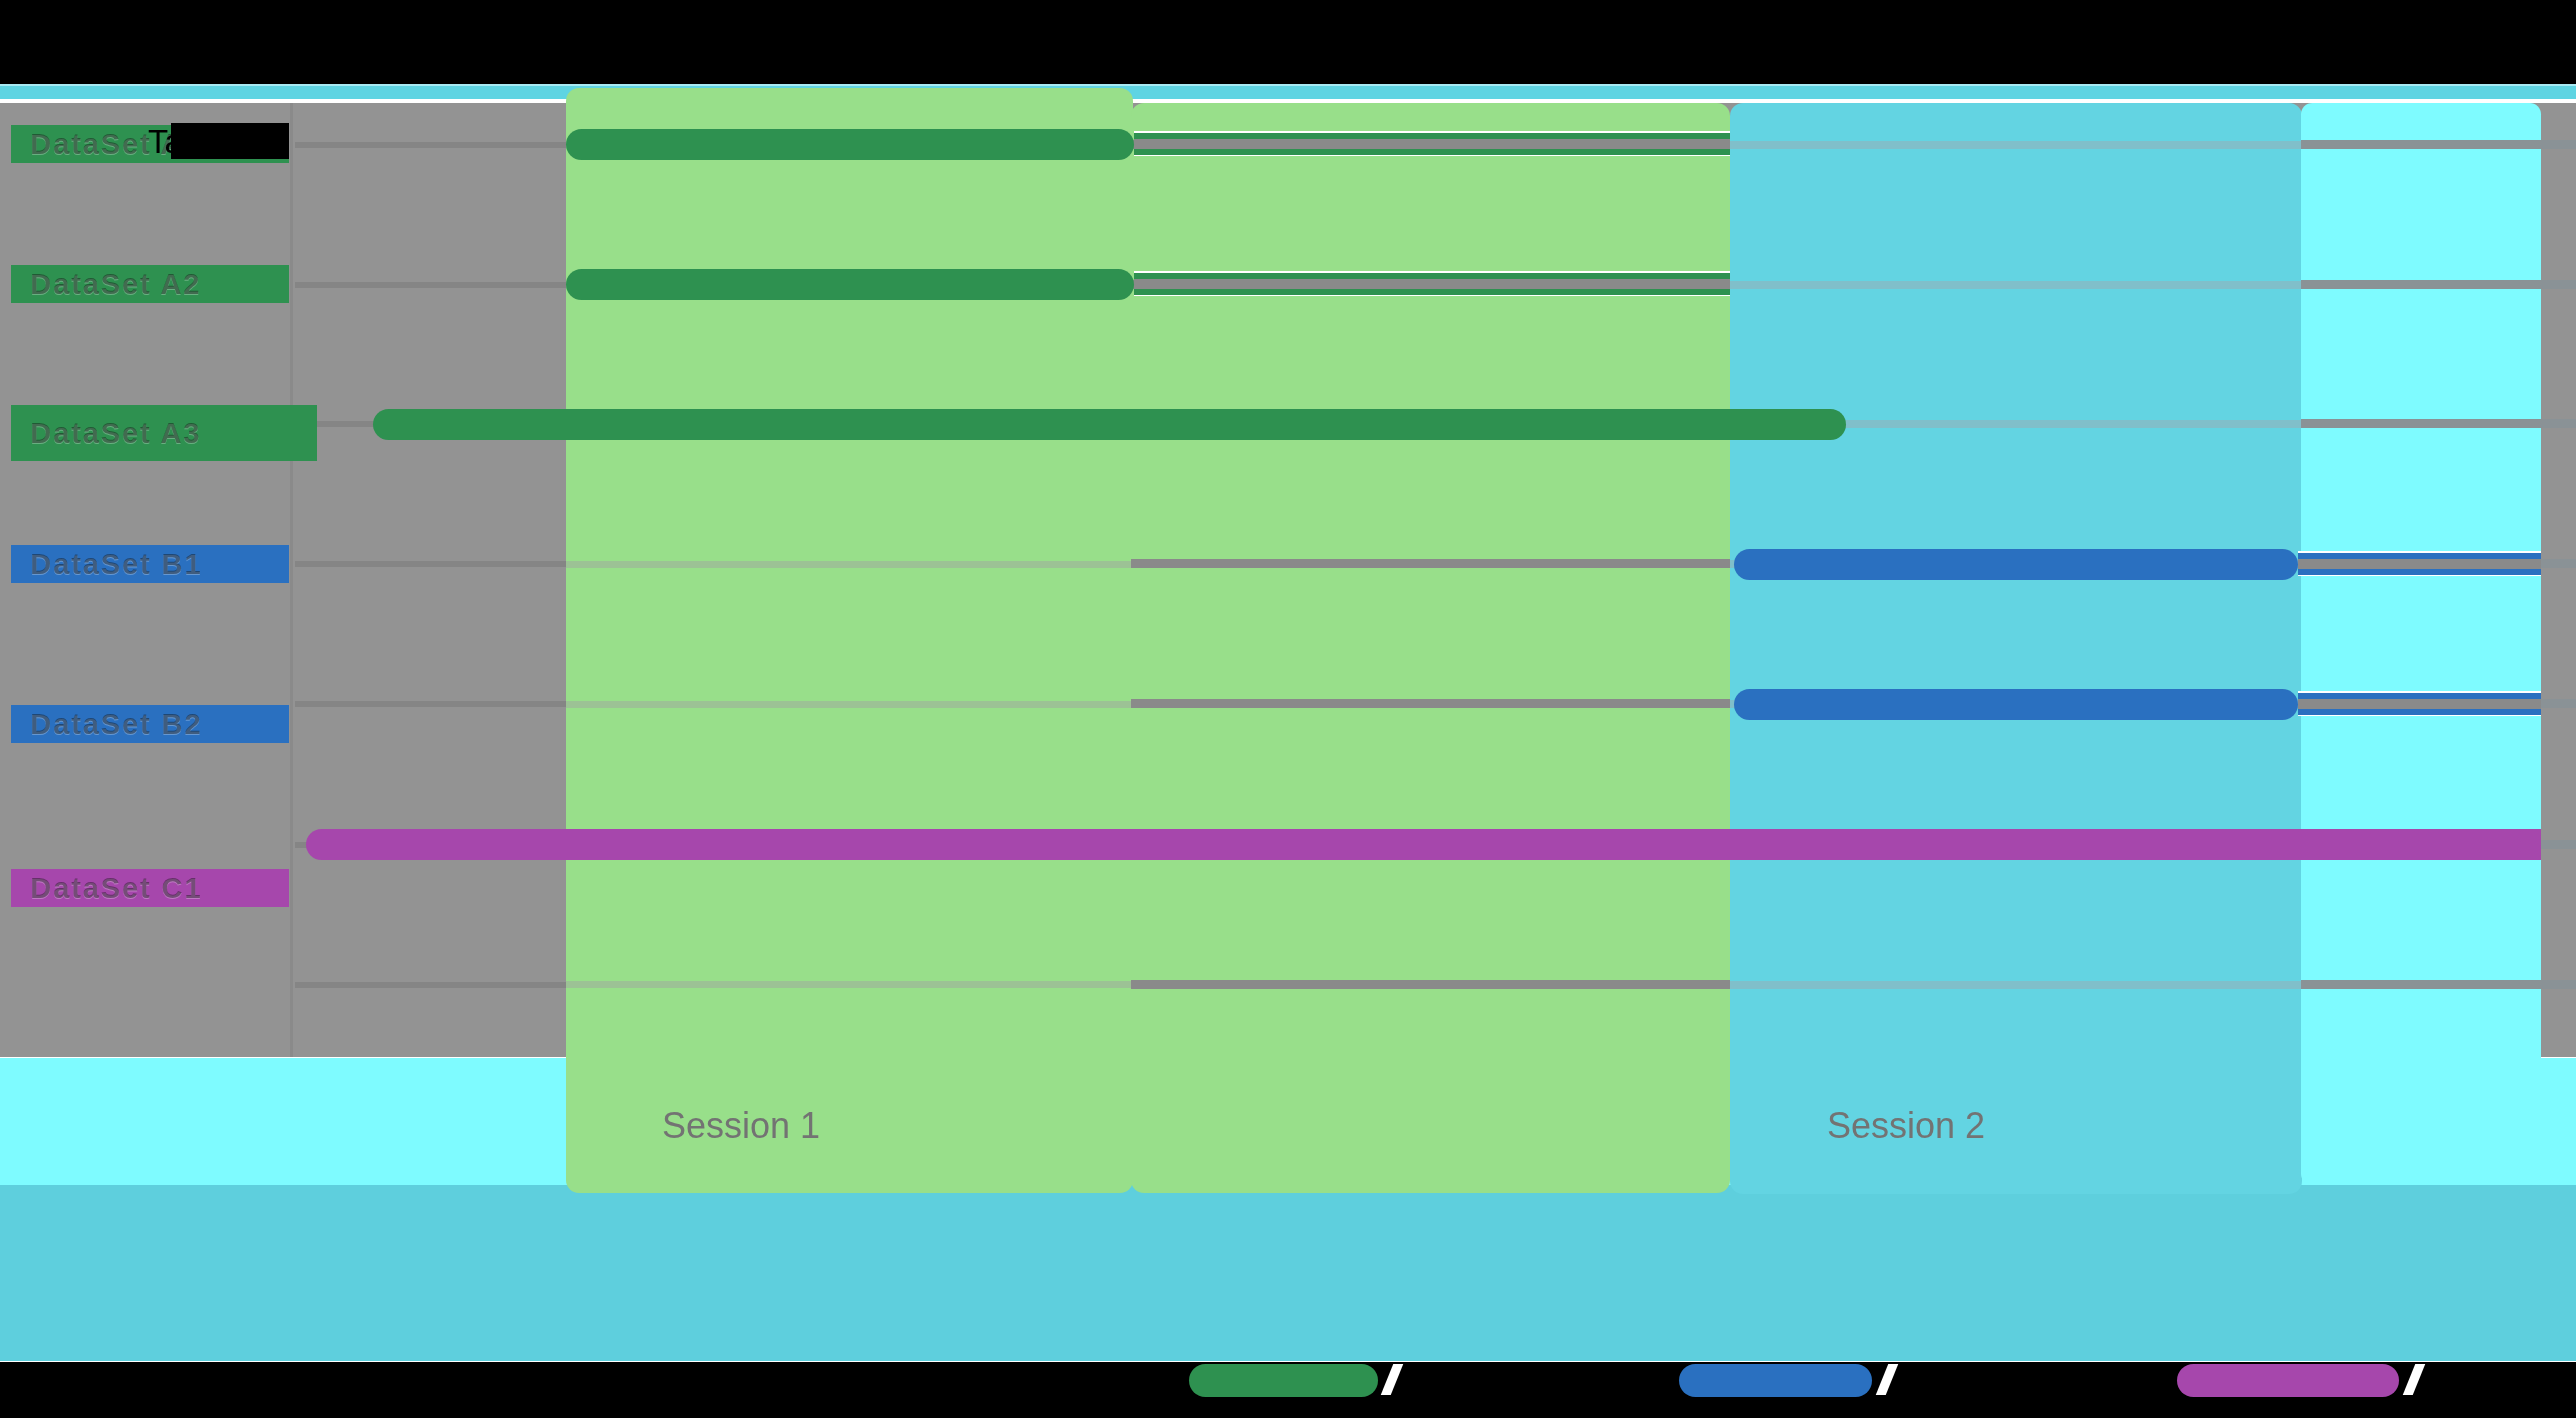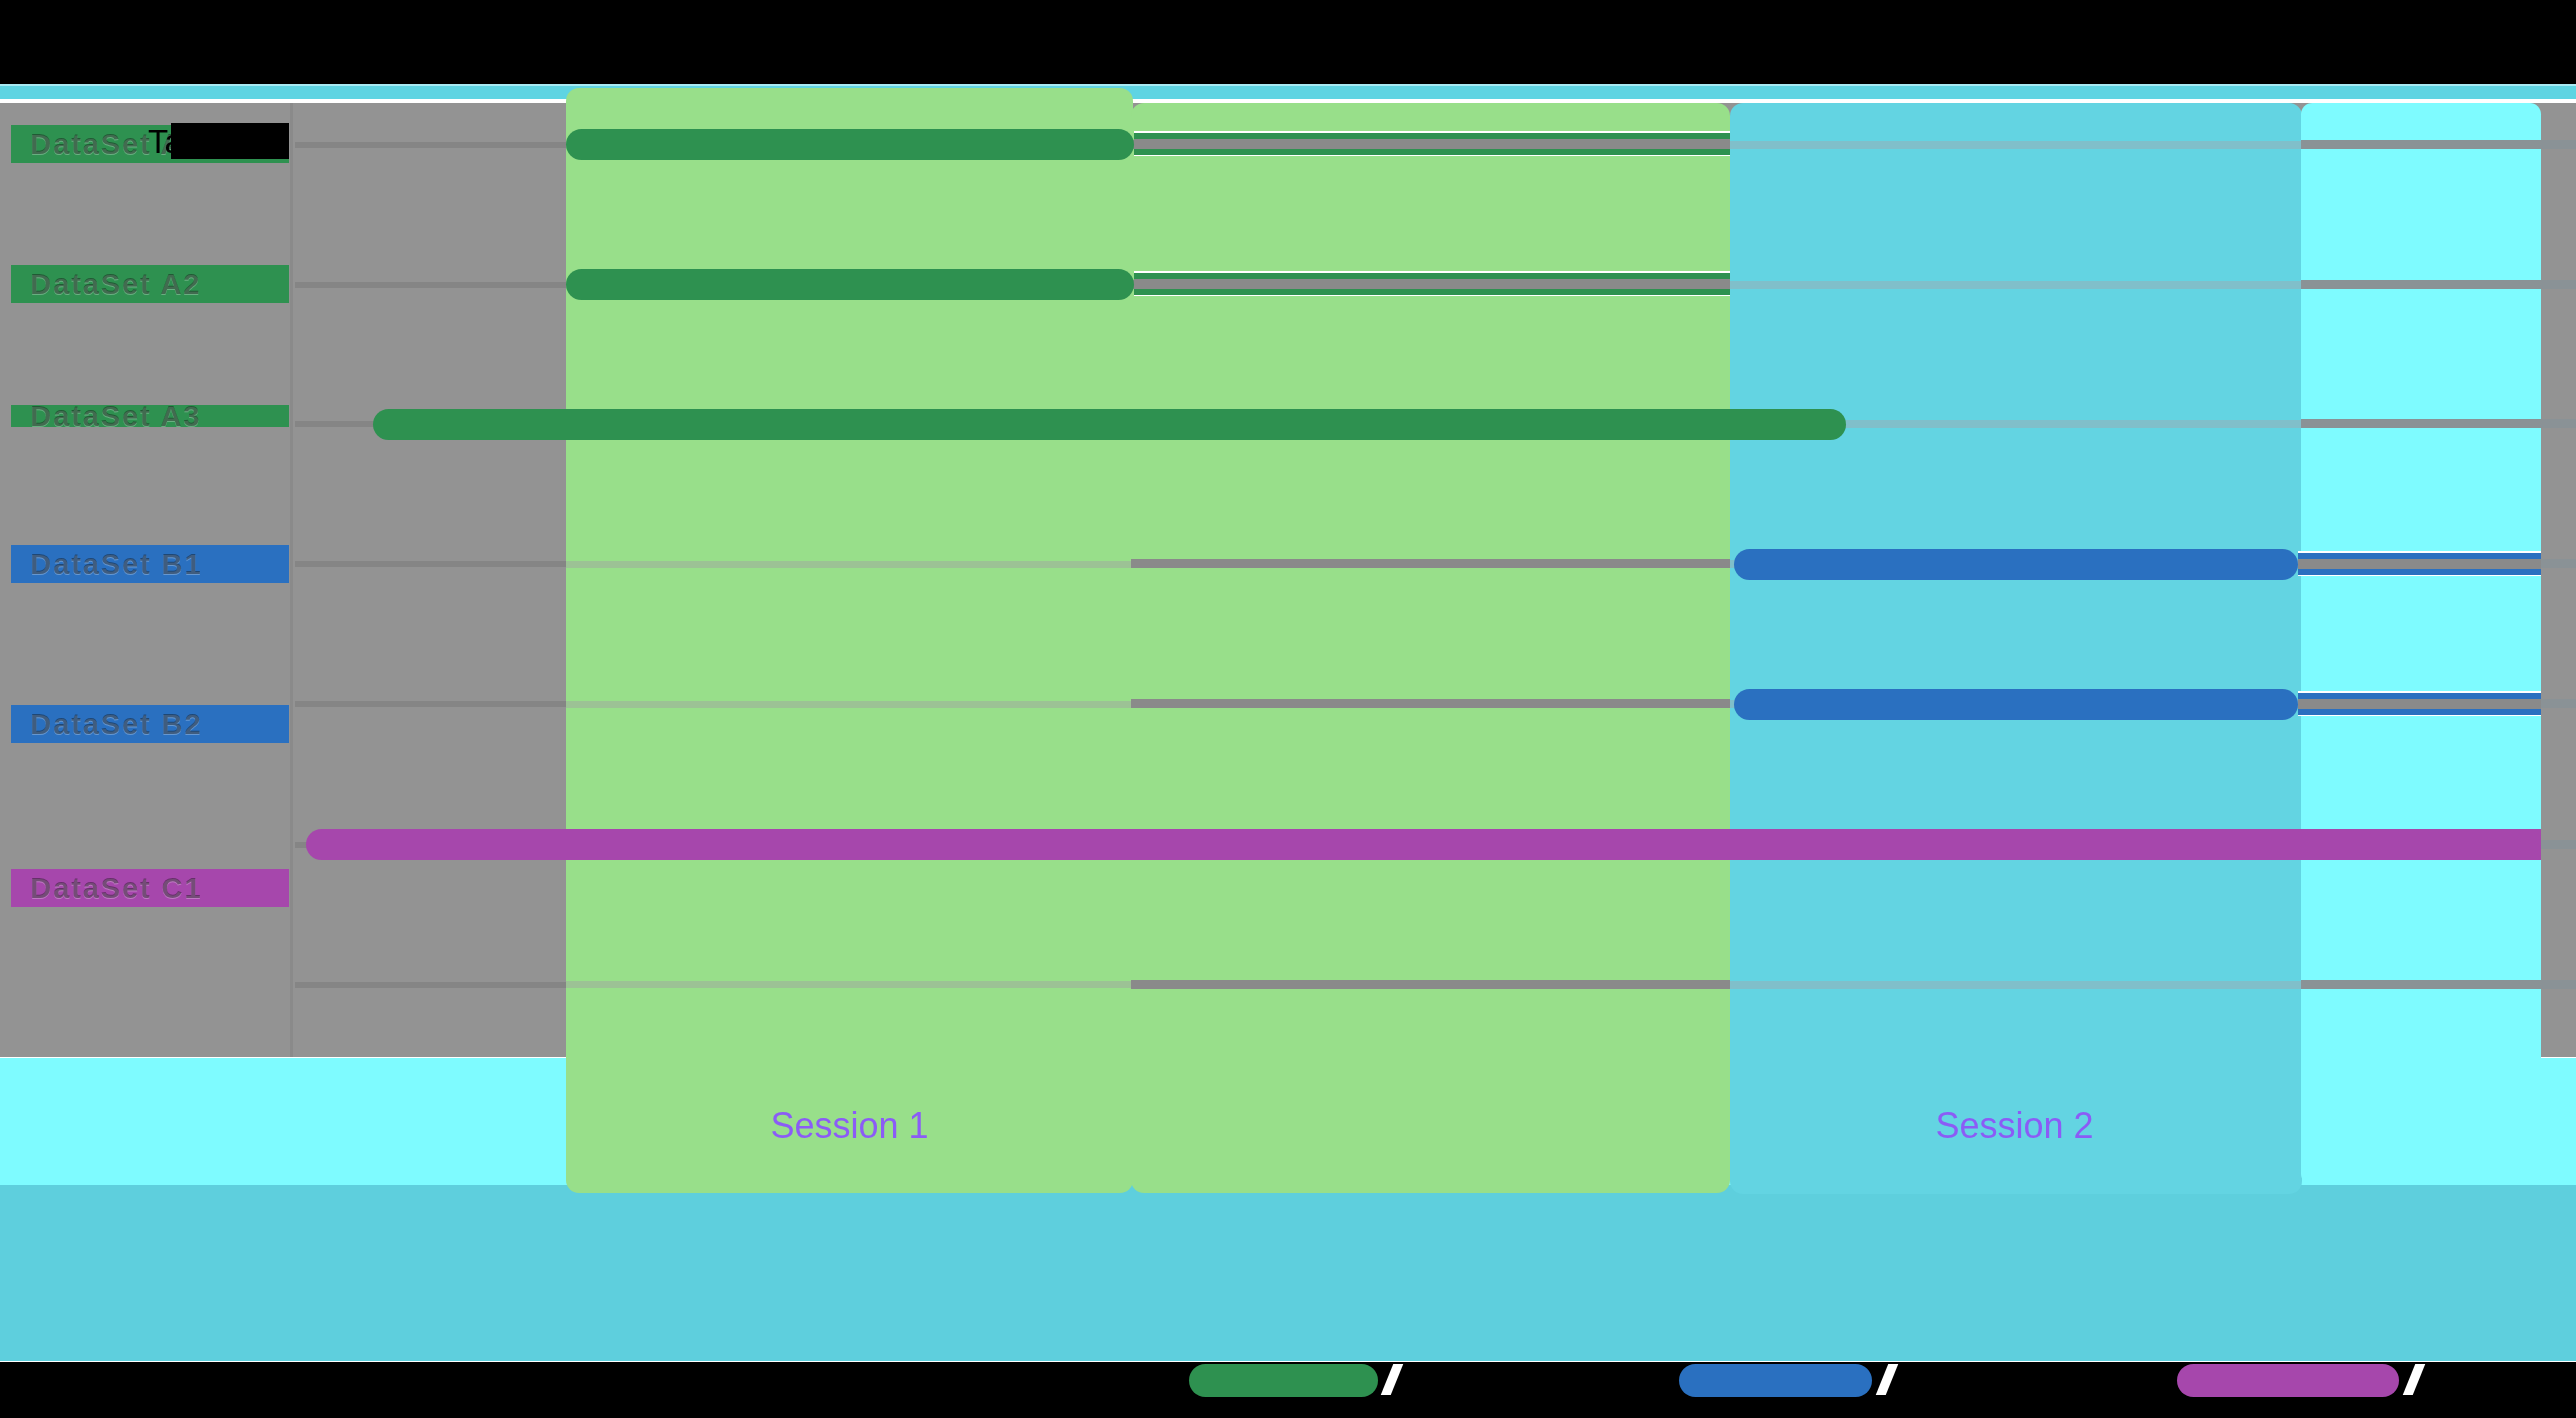--- a/index.html
+++ b/index.html
@@ -9,21 +9,21 @@
   #top-black{left:0;top:0;width:2576px;height:84px;background:#000;}
   #top-strip{left:0;top:84px;width:2576px;height:15px;background:#5fd4e2;border-top:2.8px solid #a9eaf3;box-sizing:border-box;}
   #top-hairline{left:0;top:99px;width:2576px;height:3.8px;background:#ffffff;}
   #plot-grey{left:0;top:103px;width:2576px;height:954px;background:#939393;}
   #label-col-line{left:290px;top:103px;width:2.8px;height:954px;background:rgba(0,0,0,0.06);}
   #bright-band-bottom{left:0;top:1058px;width:2576px;height:128px;background:#7efbff;}
   #teal-band{left:0;top:1185px;width:2576px;height:176px;background:#5ecfdd;}
   #bottom-black{left:0;top:1362px;width:2576px;height:57px;background:#000;}
   #task-header{left:148px;top:123px;width:141px;height:38px;color:#000;font-size:33px;line-height:38px;}
   #task-cover{left:171px;top:123px;width:118px;height:36px;background:#000;}
-  .session-label{top:1105px;height:41px;line-height:41px;text-align:center;color:#8b5cf6;font-size:36px;}
+  .session-label{top:1105px;height:41px;line-height:41px;text-align:left;color:#737373;font-size:36px;}
   #session1-label{left:662px;width:375px;}
   #session2-label{left:1827px;width:375px;}
   .row-label-text{position:absolute;left:19px;top:0;height:100%;display:flex;align-items:center;
       font-size:29px;font-weight:bold;letter-spacing:1.9px;color:rgba(15,15,15,0.42);
       text-shadow:0 0.9px 0 rgba(255,255,255,0.28);white-space:nowrap;}
 </style>
 </head>
 <body>
 
 <div id="stage">
@@ -93,21 +93,21 @@
       <div style="position: absolute; left: 373px; top: 409px; width: 1473px; height: 31px; background: rgb(46, 145, 80); border-radius: 15.5px;"></div>
       <div style="position: absolute; left: 1734px; top: 549px; width: 564px; height: 31px; background: rgb(42, 112, 192); border-radius: 15.5px;"></div>
       <div style="position: absolute; left: 1734px; top: 689px; width: 564px; height: 31px; background: rgb(42, 112, 192); border-radius: 15.5px;"></div>
       <div style="position: absolute; left: 306px; top: 829px; width: 2235px; height: 31px; background: rgb(166, 71, 172); border-radius: 15.5px 0px 0px 15.5px;"></div>
       <div style="position: absolute; left: 11.3px; top: 125px; width: 278px; height: 38px; background: rgb(46, 145, 80);">
         <span class="row-label-text">DataSet A1</span>
       </div>
       <div style="position: absolute; left: 11.3px; top: 265px; width: 278px; height: 38px; background: rgb(46, 145, 80);">
         <span class="row-label-text">DataSet A2</span>
       </div>
-      <div style="position: absolute; left: 11.3px; top: 405px; width: 278px; height: 22px; background: rgb(46, 145, 80);">
+      <div style="position: absolute; left: 11.3px; top: 405px; width: 278px; height: 56px; background: rgb(46, 145, 80); padding-left: 28px;">
         <span class="row-label-text">DataSet A3</span>
       </div>
       <div style="position: absolute; left: 11.3px; top: 545px; width: 278px; height: 38px; background: rgb(42, 112, 192);">
         <span class="row-label-text">DataSet B1</span>
       </div>
       <div style="position: absolute; left: 11.3px; top: 705px; width: 278px; height: 38px; background: rgb(42, 112, 192);">
         <span class="row-label-text">DataSet B2</span>
       </div>
       <div style="position: absolute; left: 11.3px; top: 869px; width: 278px; height: 38px; background: rgb(166, 71, 172);">
         <span class="row-label-text">DataSet C1</span>

